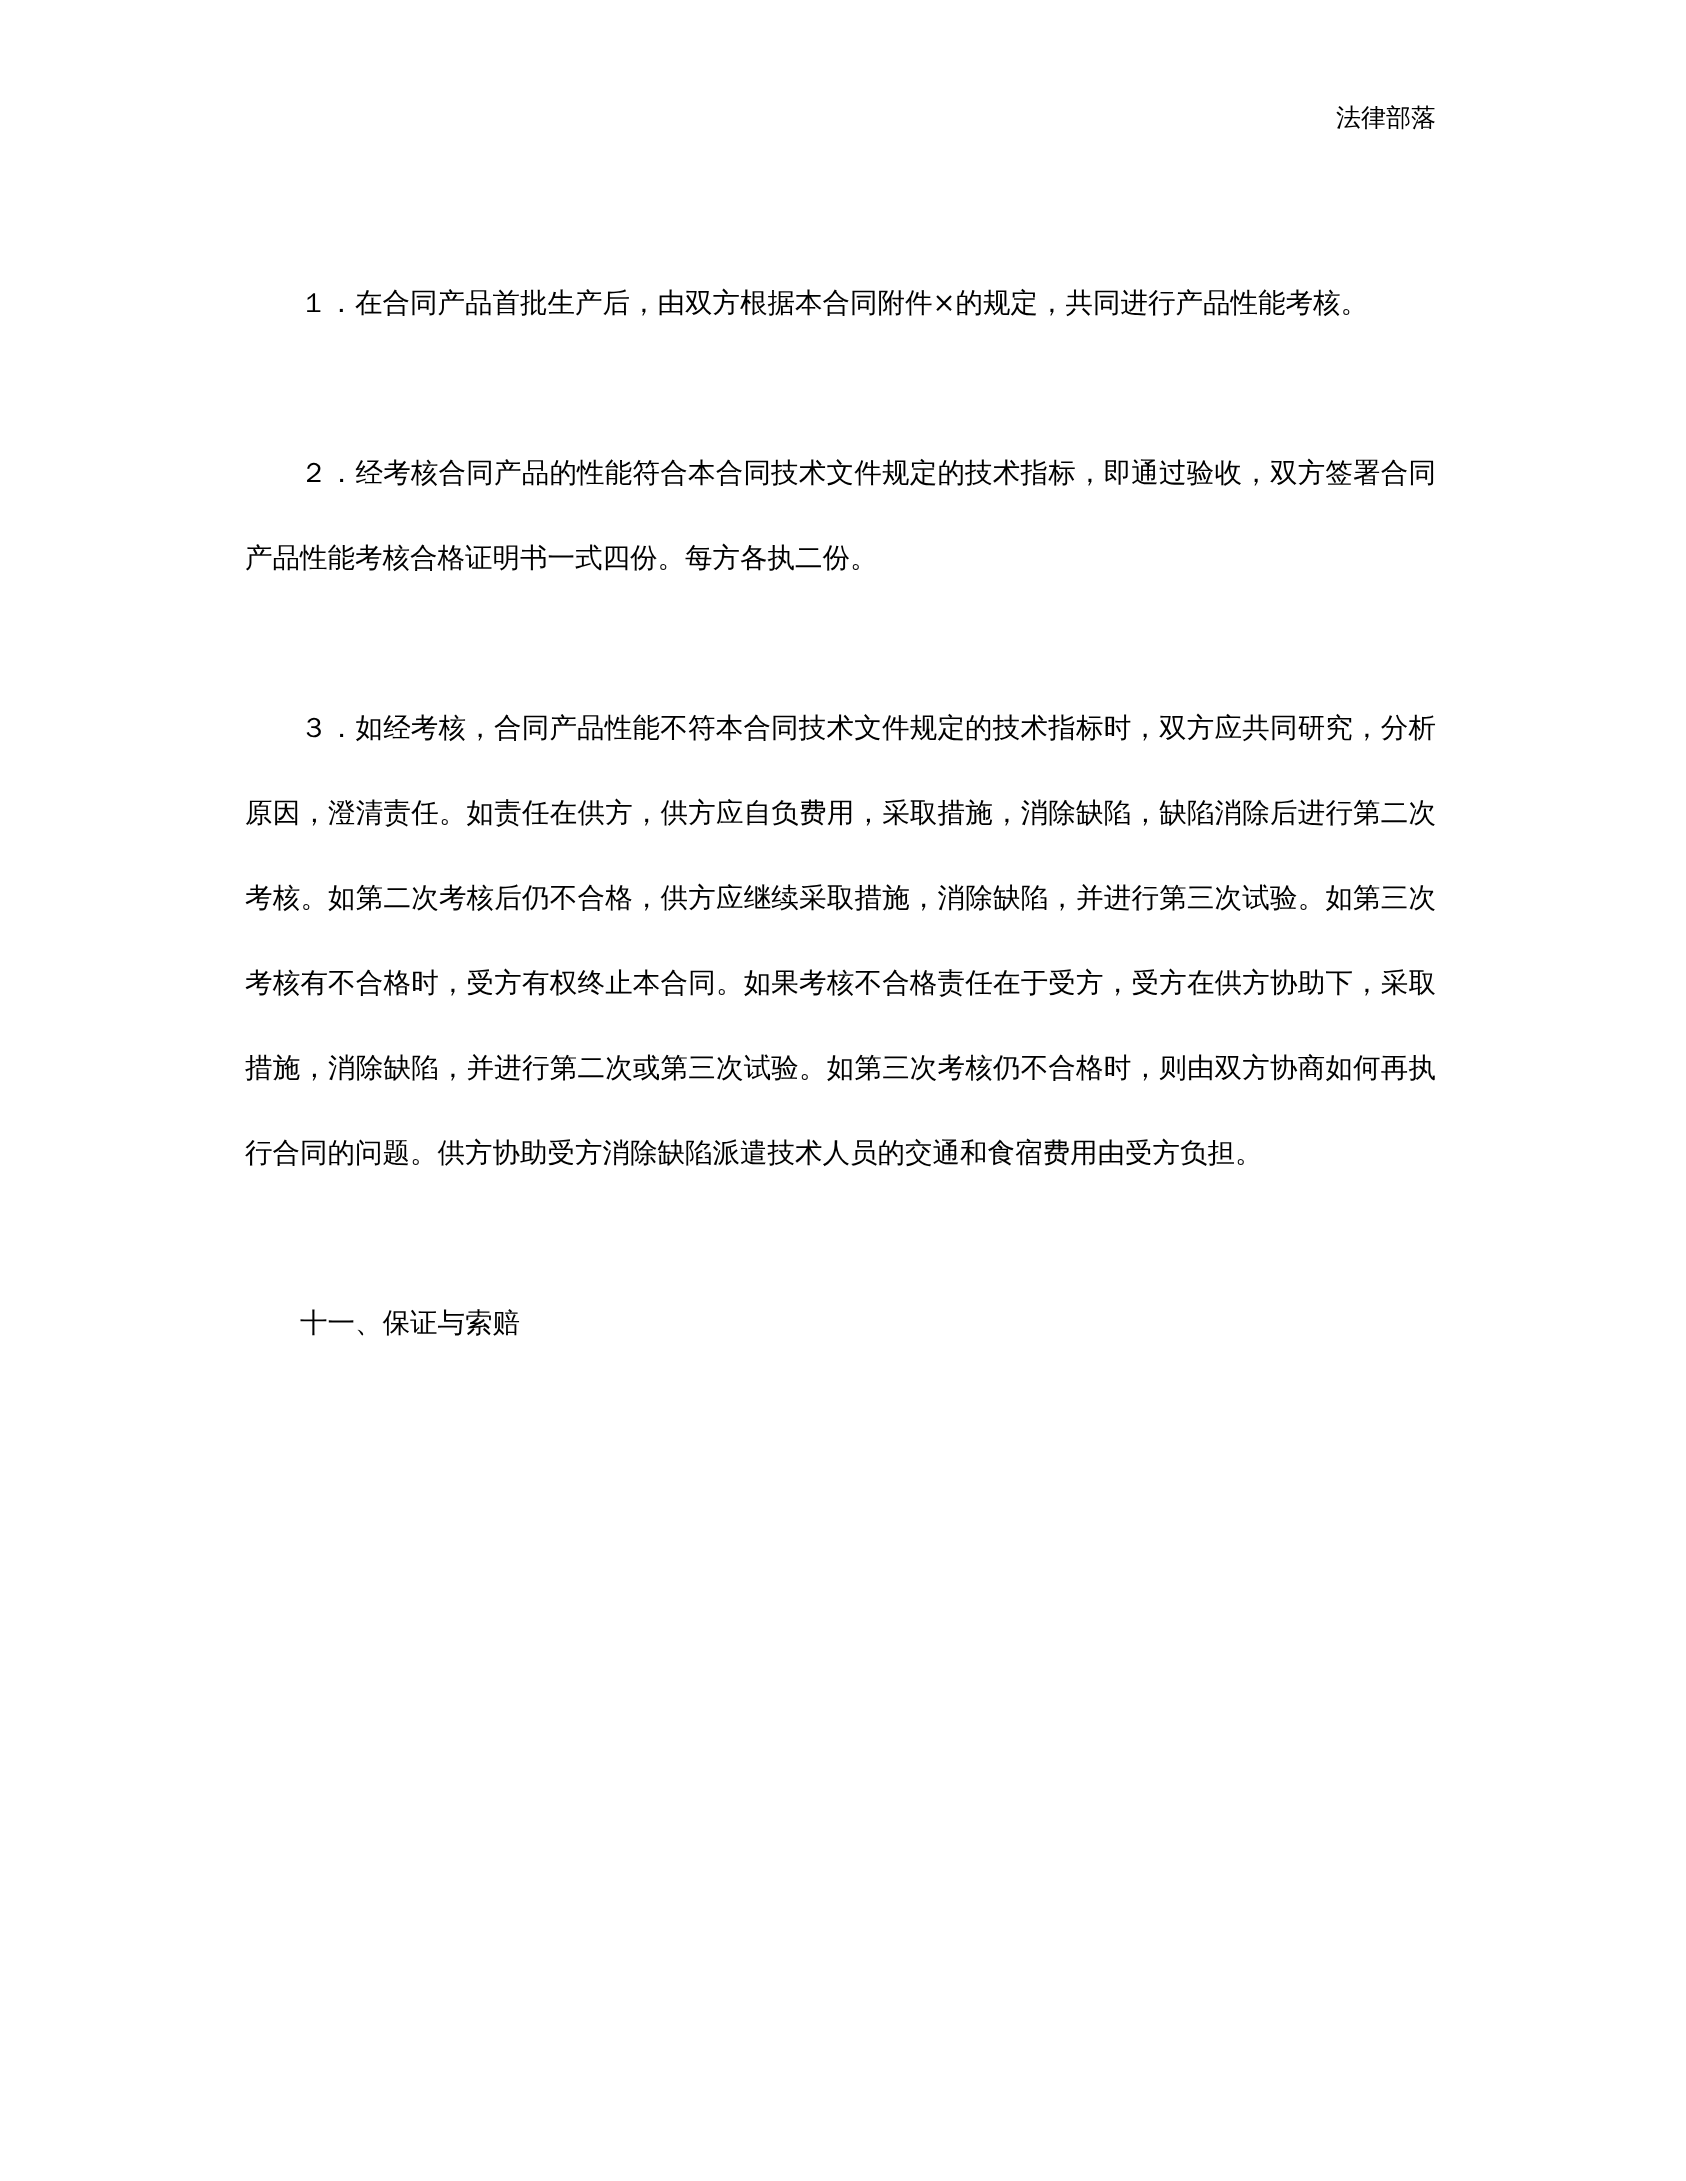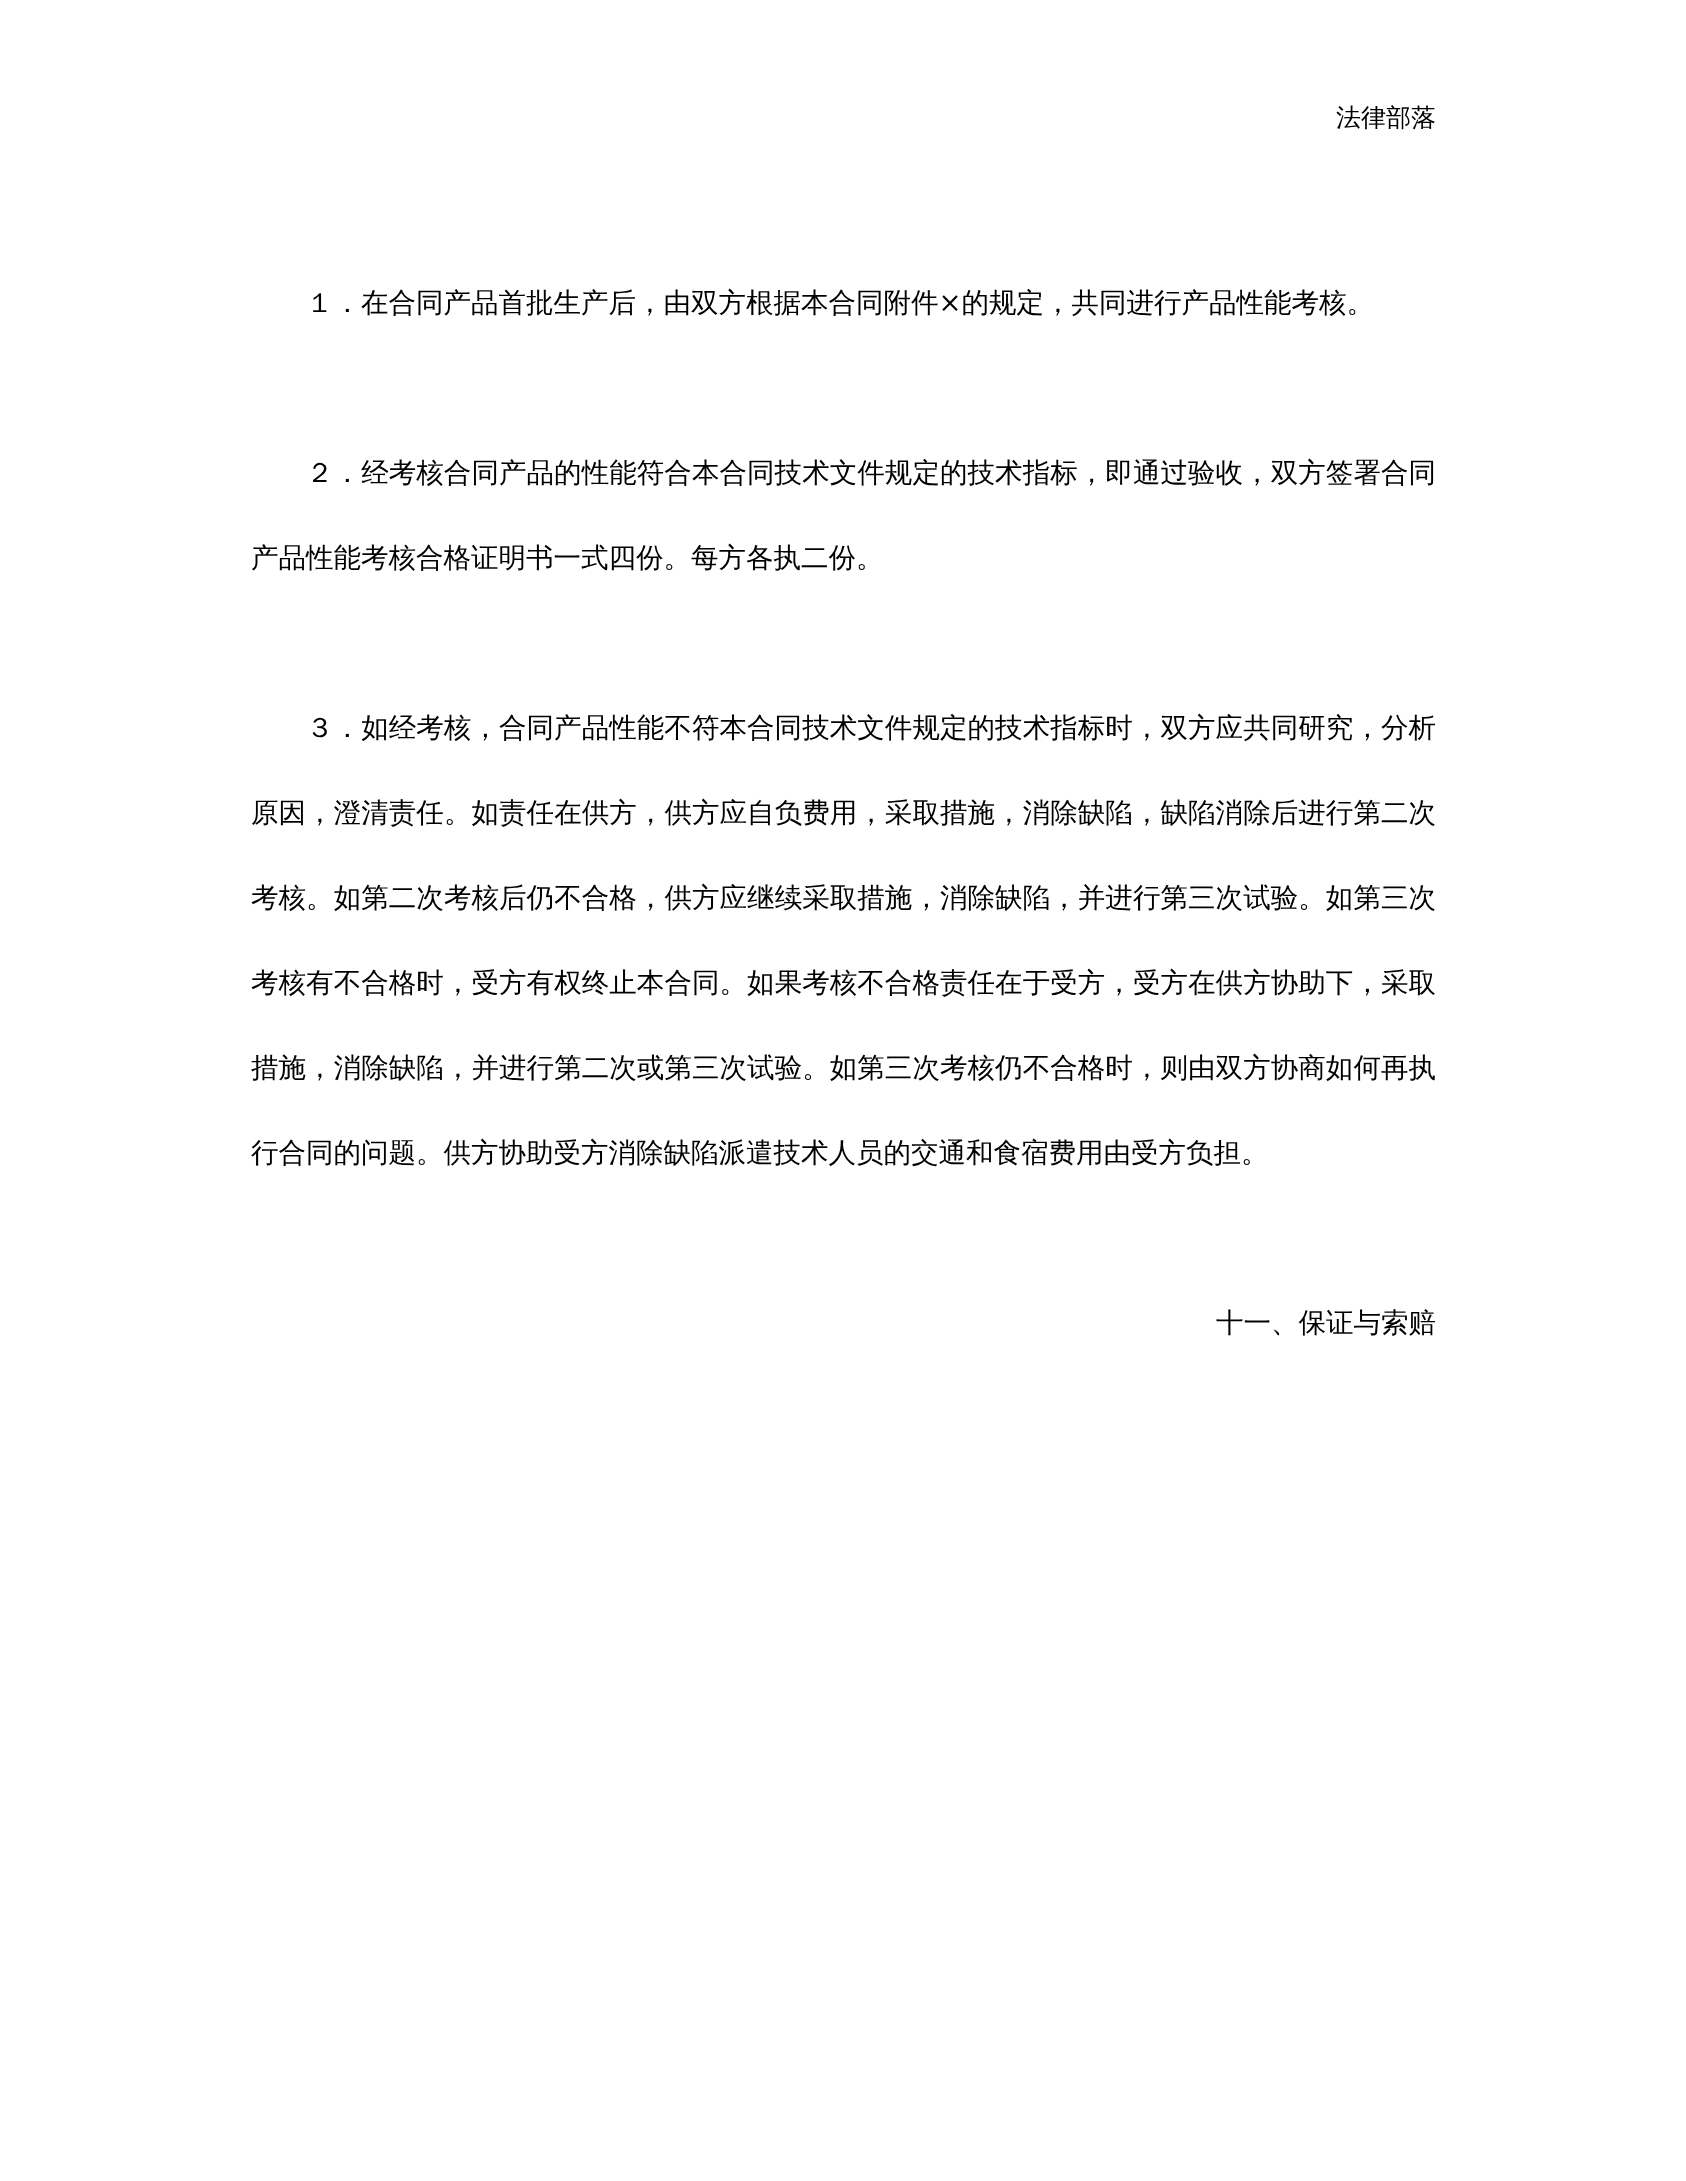--- a/index.html
+++ b/index.html
@@ -24,26 +24,26 @@
     line-height: 1.2;
     color: #000000;
   }
   .doc-content {
     margin-top: 127px;
     font-size: 27.5px;
     line-height: 85px;
     text-align: justify;
   }
   .doc-content p {
-    margin: 0 0 85px 10px;
+    margin: 0 0 85px 4px;
     text-indent: 2em;
     word-break: break-all;
   }
   .doc-content p.heading {
-    text-align: right;
+    text-align: left;
   }
 </style>
 </head>
 <body>
 
 <div class="page">
 
   <div class="doc-header">法律部落</div>
 
   <div class="doc-content">

